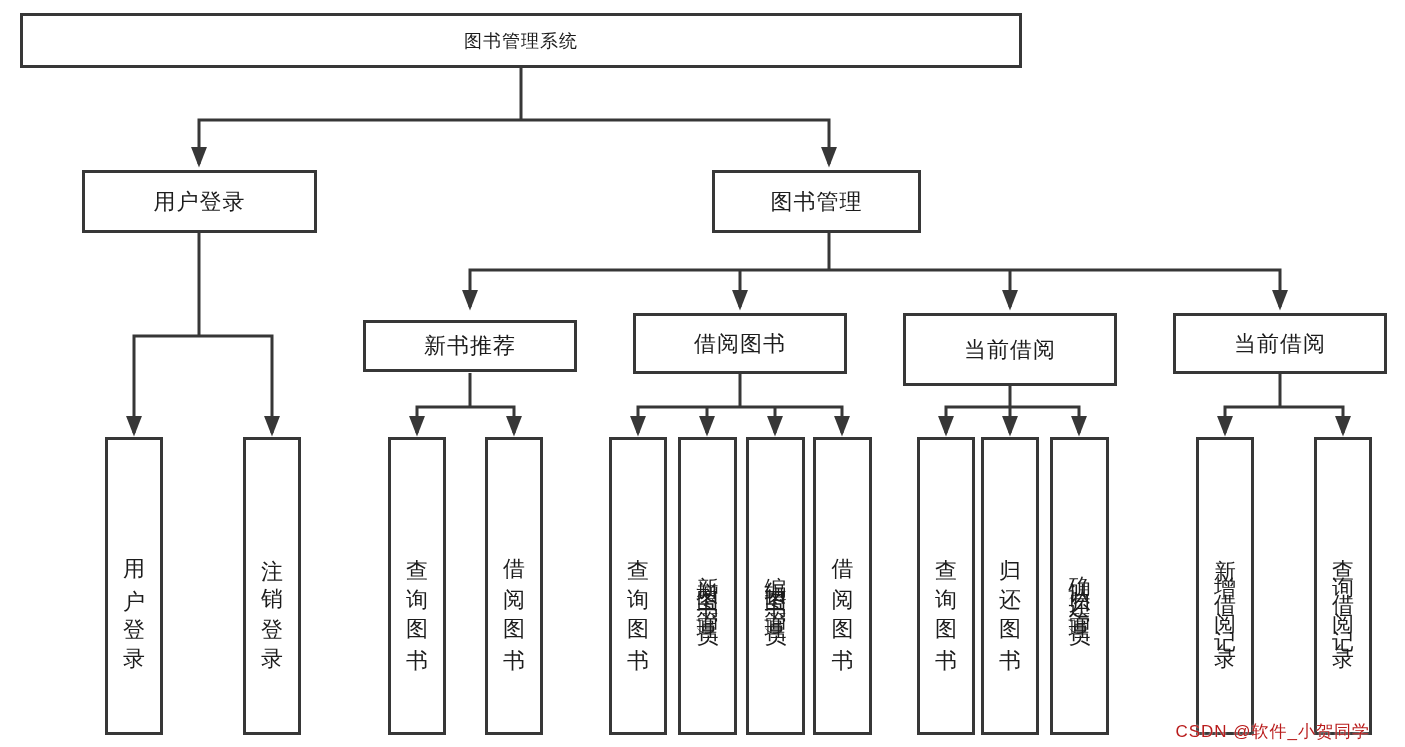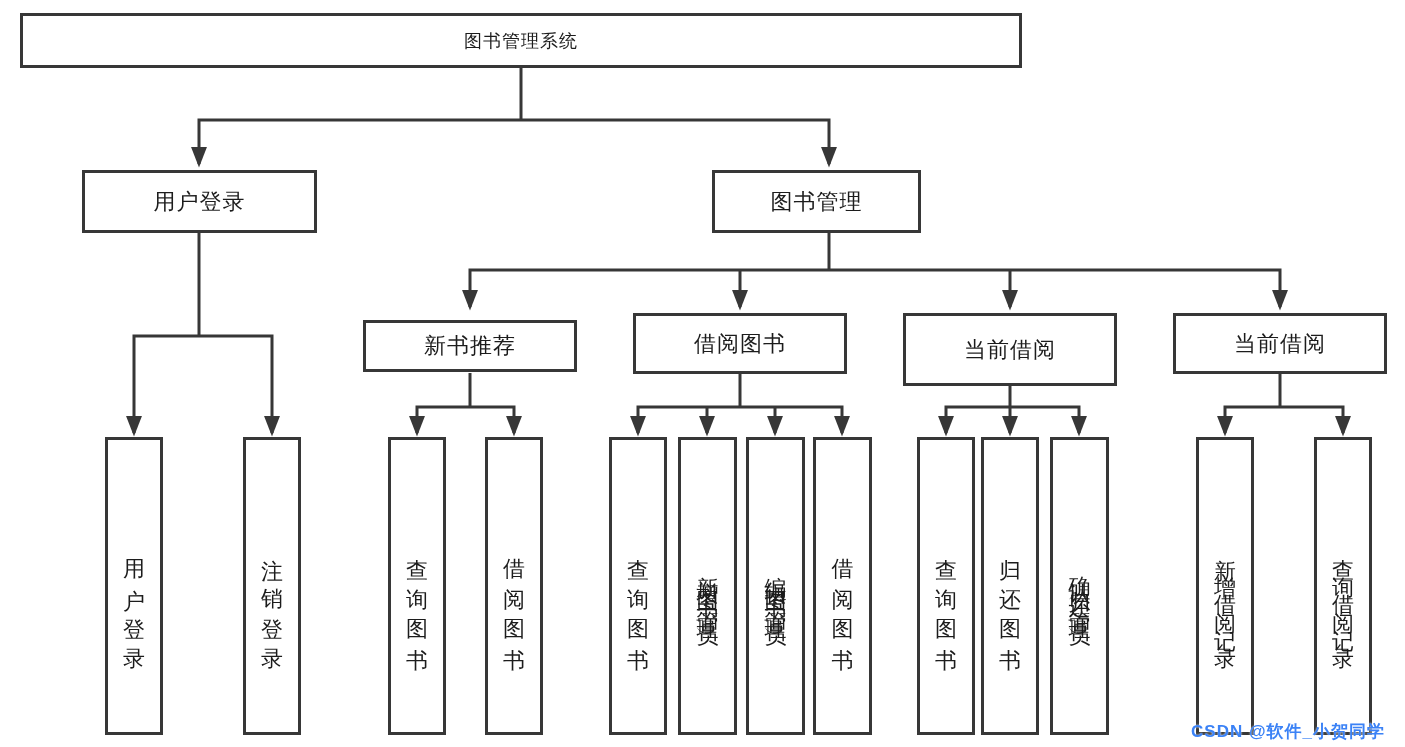--- a/index.html
+++ b/index.html
@@ -14,22 +14,22 @@
     font-size:22px;letter-spacing:1px;color:#1c1c1c;
   }
   .box.root{font-size:18px;}
   .box.v{writing-mode:vertical-rl;text-orientation:mixed;}
   .box .lbl{display:inline-block;white-space:nowrap;}
   
   .box.v.loose .lbl{letter-spacing:30px;transform:translateY(15px);}
   .box.v.med  .lbl{letter-spacing:18px;transform:translateY(9px);}
   .box.v.tight .lbl{letter-spacing:7px;transform:translateY(3.5px);}
   #watermark{
-    position:absolute;right:20px;bottom:4px;font-size:17px;color:#3b82f6;
-    letter-spacing:1px;text-shadow:0 0 2px #ffffff;white-space:nowrap;font-weight:bold;
+    position:absolute;right:35px;bottom:4px;font-size:17px;color:#b91c1c;
+    letter-spacing:1px;text-shadow:0 0 2px #ffffff;white-space:nowrap;
   }
 </style>
 </head>
 <body>
 
 <div id="canvas">
 
   <svg id="wires" width="1405" height="747" viewBox="0 0 1405 747">
     <defs>
       <marker id="arr" markerWidth="7" markerHeight="5.4" refX="5.8" refY="2.7" orient="auto-start-reverse" markerUnits="strokeWidth">

